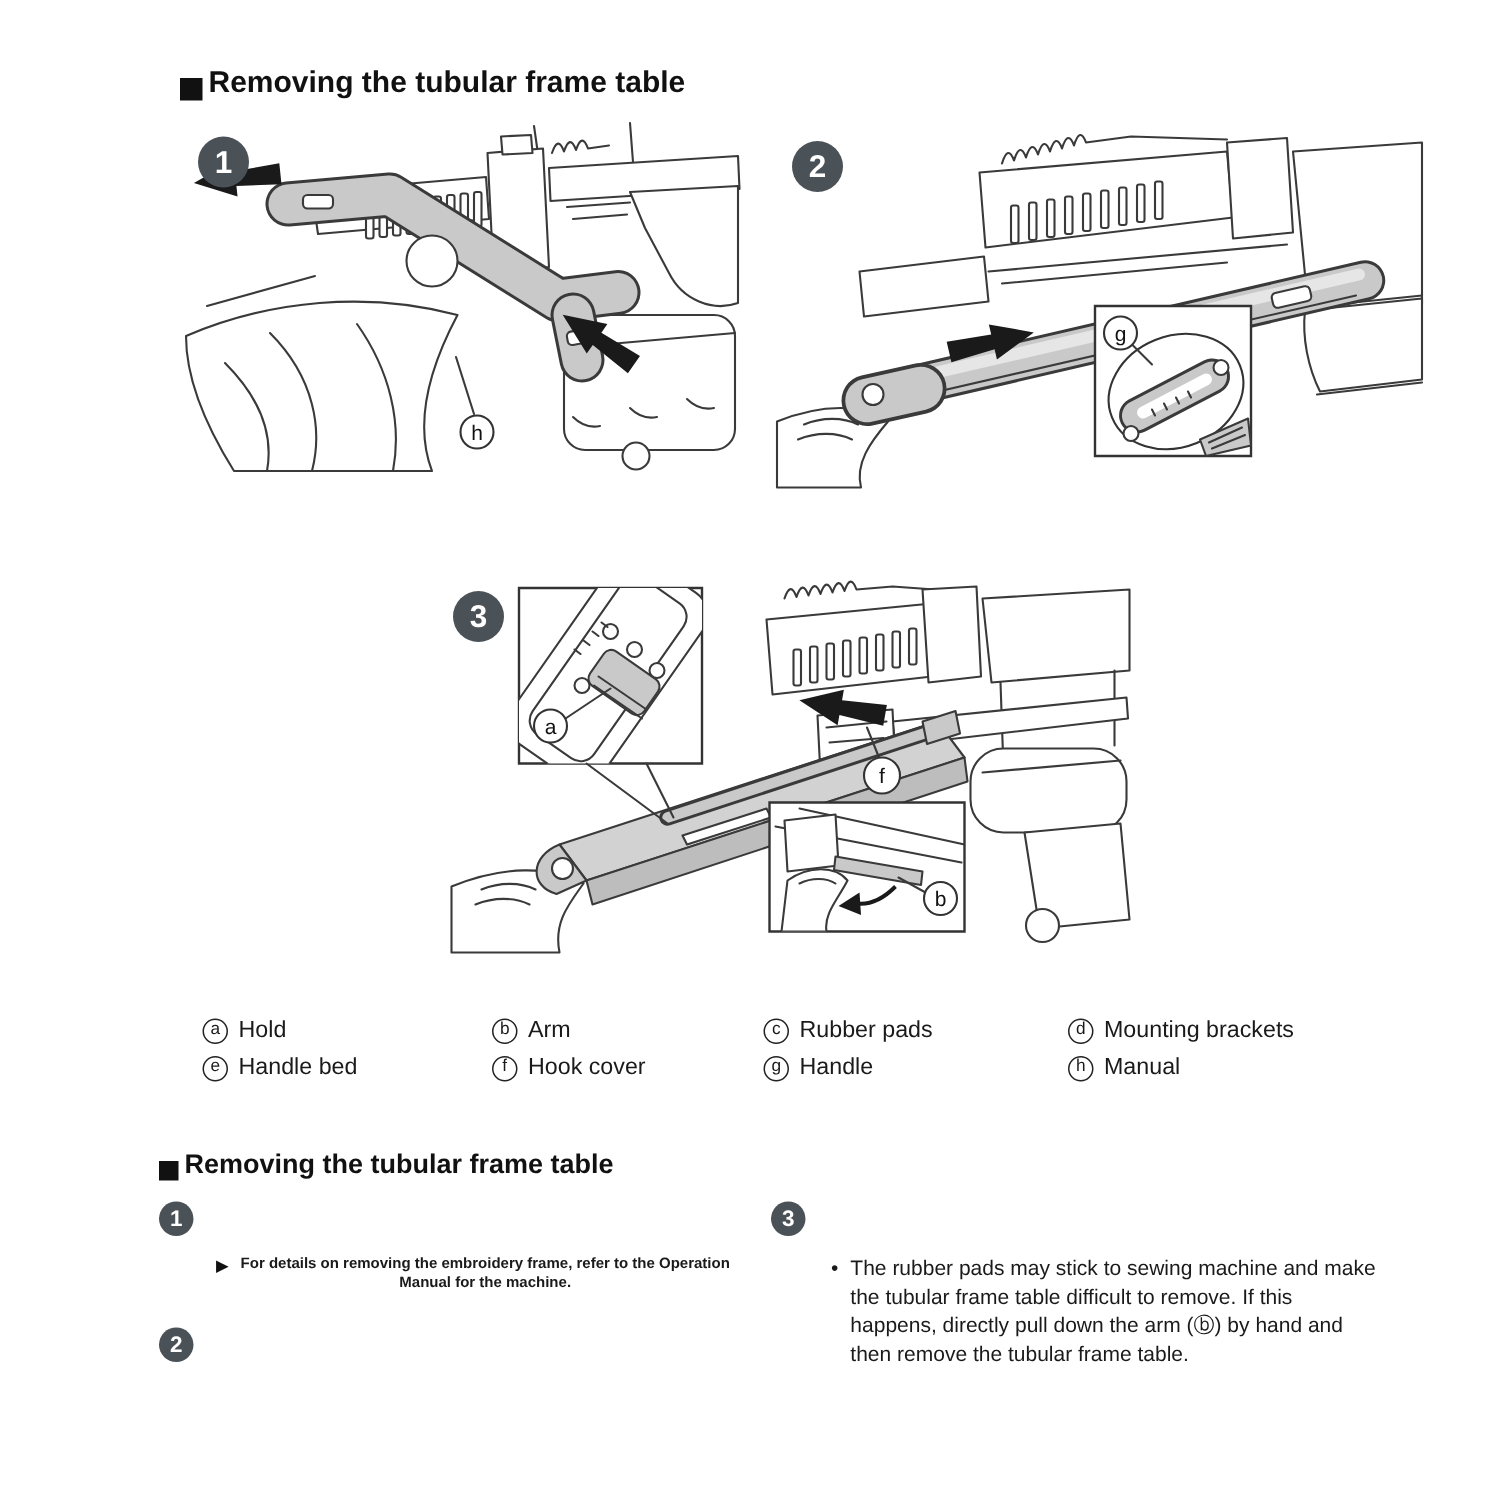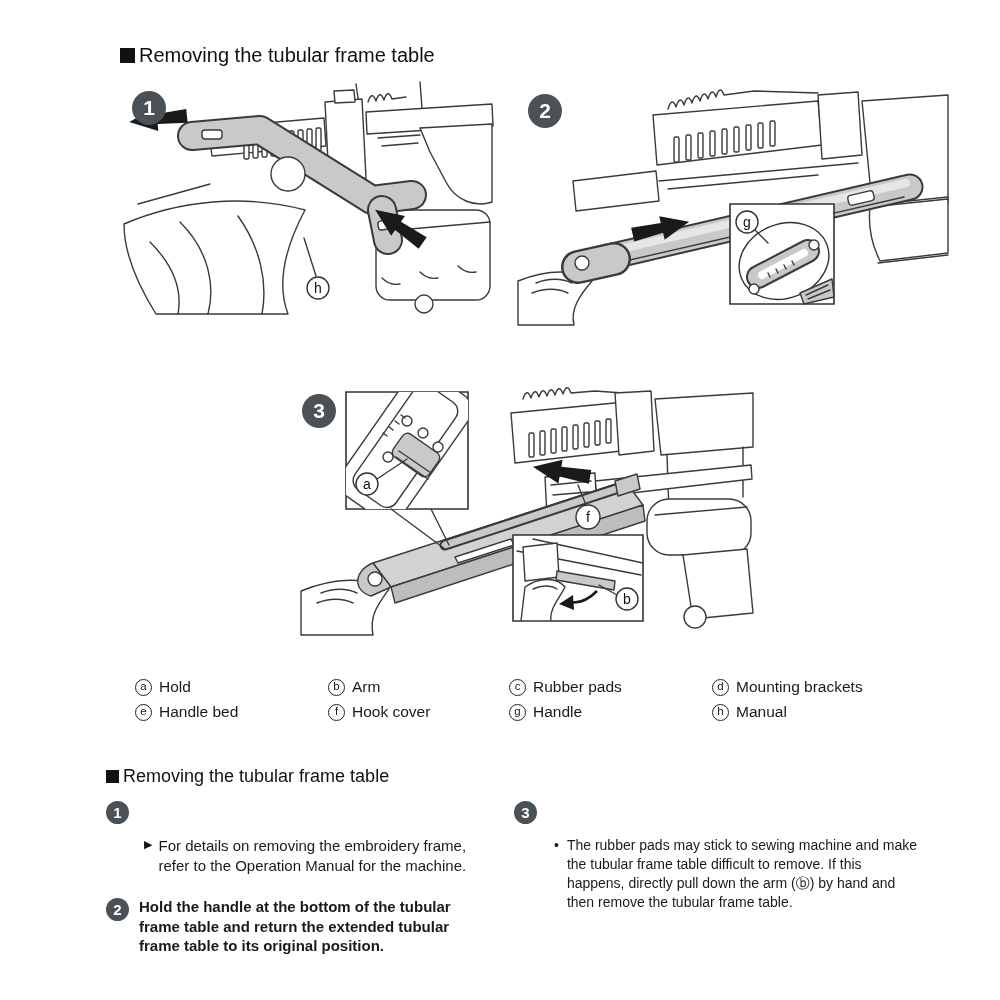--- a/index.html
+++ b/index.html
@@ -10,21 +10,21 @@
     --ink:#1a1a1a;
   }
   *{margin:0;padding:0;box-sizing:border-box;}
   html,body{background:#ffffff;}
   body{
     width:1000px;height:1000px;position:relative;overflow:hidden;
     font-family:"Liberation Sans","DejaVu Sans",sans-serif;color:var(--ink);
   }
   .abs{position:absolute;}
   
-  .sec-heading{display:flex;align-items:center;gap:4px;font-weight:normal;color:#111;}
+  .sec-heading{display:flex;align-items:flex-end;gap:4px;font-weight:bold;color:#111;}
   .sec-heading .sq{display:inline-block;background:#111;}
   .h-top{left:120px;top:44px;font-size:20px;}
   .h-top .sq{width:15px;height:15px;}
   .h-bot{left:106px;top:766px;font-size:18px;}
   .h-bot .sq{width:13px;height:13px;}
   
   .legend{
     left:135px;top:678px;width:770px;
     display:grid;grid-template-columns:193px 181px 203px auto;
     row-gap:7px;font-size:15.5px;
@@ -41,21 +41,21 @@
   .col-right{left:514px;width:408px;}
   .step{display:flex;gap:10px;margin-bottom:14px;}
   .badge{
     flex:0 0 auto;width:23px;height:23px;border-radius:50%;
     background:var(--badge);color:#fff;font-weight:bold;font-size:15px;
     display:flex;align-items:center;justify-content:center;margin-top:1px;
   }
   .step-text{font-weight:bold;font-size:15px;line-height:1.3;width:352px;}
   .note{display:flex;gap:6px;margin:-2px 0 22px 38px;}
   .note .tri{font-size:11px;line-height:1.5;color:#111;}
-  .note-text{font-weight:normal;font-size:15px;line-height:1.3;width:330px;}
+  .note-text{font-weight:bold;font-size:10px;line-height:1.3;width:330px;text-align:center;}
   .bullet{display:flex;gap:8px;margin:-2px 0 0 40px;}
   .bullet .dot{font-size:14px;line-height:1.35;}
   .bullet-text{font-size:14px;line-height:1.35;width:352px;}
   
   svg{position:absolute;overflow:visible;}
   svg path,svg rect,svg polygon,svg circle,svg ellipse,svg line,svg polyline{
     vector-effect:non-scaling-stroke;
   }
   .ln{fill:#fff;stroke:var(--line);stroke-width:1.4;stroke-linejoin:round;stroke-linecap:round;}
   .ln-n{fill:none;stroke:var(--line);stroke-width:1.4;stroke-linejoin:round;stroke-linecap:round;}
@@ -362,21 +362,20 @@
 <div class="col col-left">
   <div class="step">
     <div class="badge">1</div>
   </div>
   <div class="note">
     <span class="tri">▶</span>
     <span class="note-text">For details on removing the embroidery frame, refer to the Operation Manual for the machine.</span>
   </div>
   <div class="step">
     <div class="badge">2</div>
-    <div class="step-text">Hold the handle at the bottom of the tubular frame table and return the extended tubular frame table to its original position.</div>
   </div>
 </div>
 
 <div class="col col-right">
   <div class="step">
     <div class="badge">3</div>
   </div>
   <div class="bullet">
     <span class="dot">•</span>
     <span class="bullet-text">The rubber pads may stick to sewing machine and make the tubular frame table difficult to remove. If this happens, directly pull down the arm (ⓑ) by hand and then remove the tubular frame table.</span>

